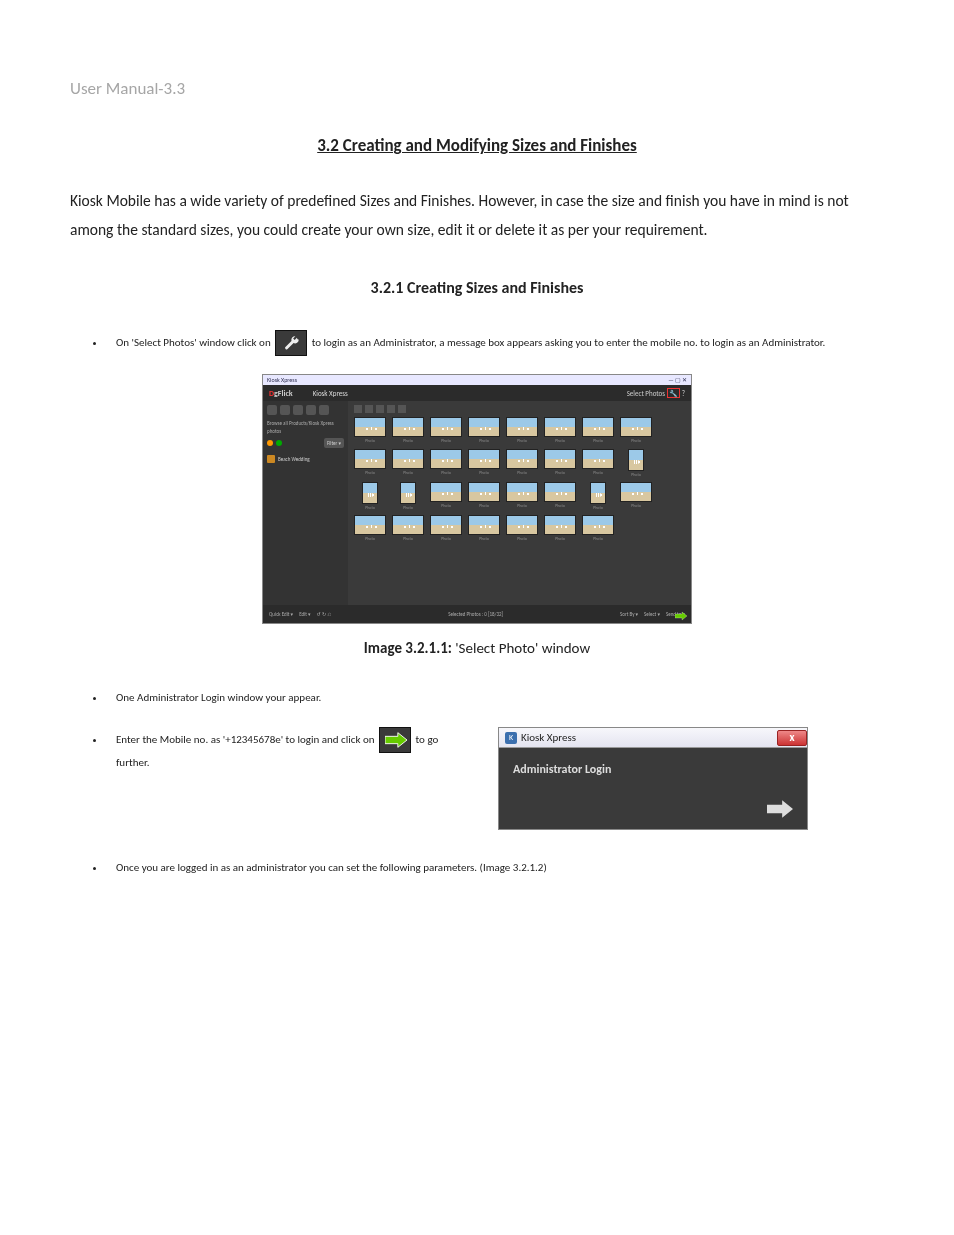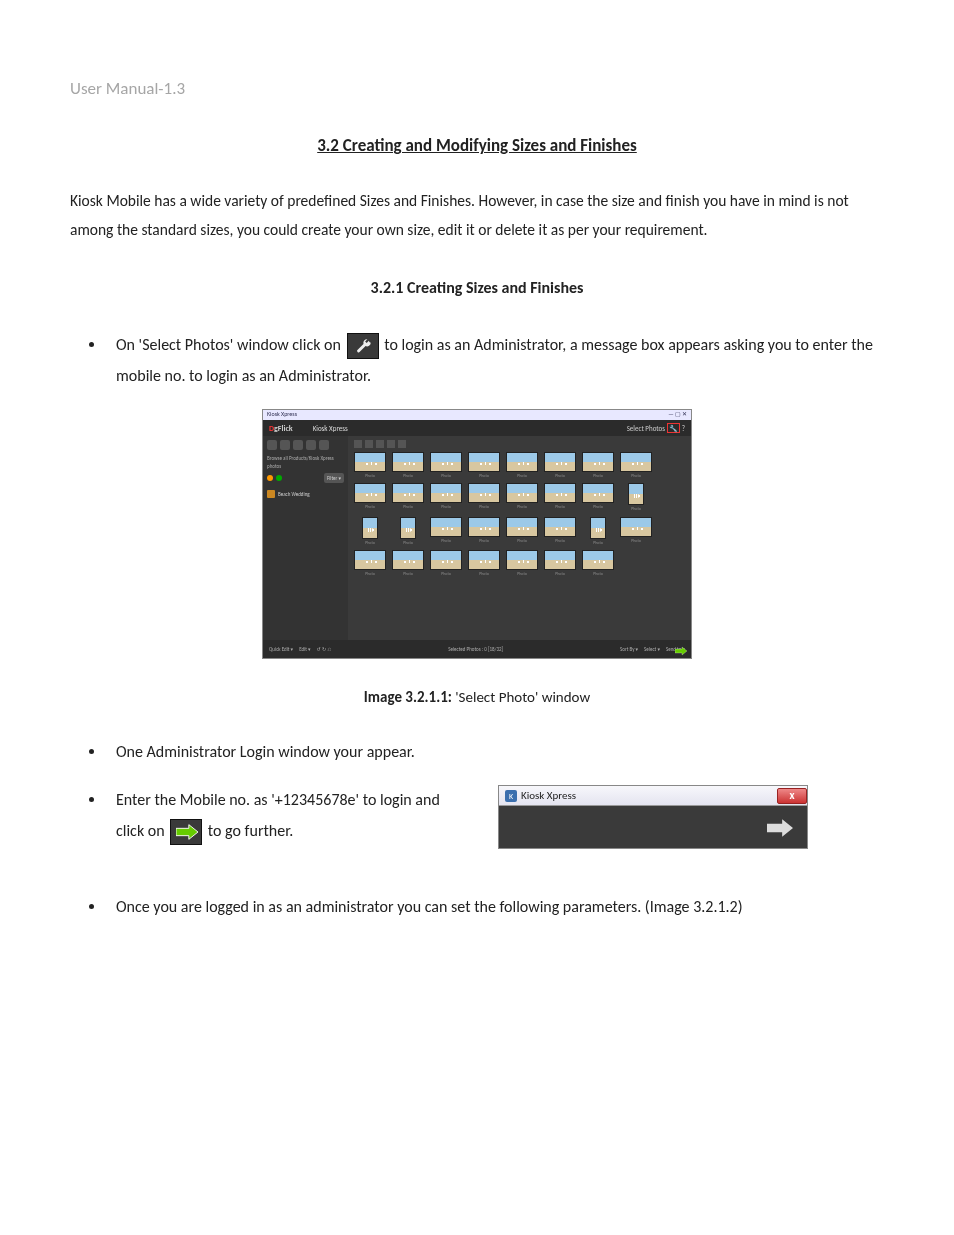--- a/index.html
+++ b/index.html
@@ -66,21 +66,21 @@
     line-height: 1.85;
     margin-bottom: 30px;
   }
   .subheading {
     text-align: center;
     font-weight: bold;
     font-size: 16px;
     margin: 12px 0 30px 0;
   }
   ul.bullets { list-style: disc; padding-left: 36px; }
-  ul.bullets > li { margin-bottom: 18px; padding-left: 10px; font-size: 16px; line-height: 1.9; }
+  ul.bullets > li { margin-bottom: 18px; padding-left: 10px; font-size: 11px; line-height: 1.9; }
   .inline-icon {
     display: inline-block;
     vertical-align: middle;
     width: 32px;
     height: 26px;
     background: #3a3a3a;
     border: 1px solid #111;
     position: relative;
     margin: 0 2px;
   }
@@ -125,21 +125,21 @@
   .shot1 .thumb { width:32px; display:flex; flex-direction:column; align-items:center; }
   .shot1 .thumb .img { width:32px; height:20px; background: linear-gradient(180deg,#9cc9e8 50%, #d8c7a0 50%); border:1px solid #222; position:relative;}
   .shot1 .thumb .img::after { content:""; position:absolute; inset:0; background: radial-gradient(2px 4px at 40% 60%, #fff 40%, transparent 41%), radial-gradient(2px 4px at 55% 60%, #fff 40%, transparent 41%), radial-gradient(2px 4px at 70% 60%, #fff 40%, transparent 41%);}
   .shot1 .thumb.portrait .img { width:16px; height:22px;}
   .shot1 .thumb .cap { font-size:4px; color:#888; margin-top:1px; white-space:nowrap;}
   .shot1 .bottombar { position:absolute; bottom:0; left:0; right:0; height:18px; background:#2b2b2b; display:flex; align-items:center; justify-content:space-between; padding:0 6px; font-size:5px; color:#aaa;}
   .shot1 .bottombar .bl { display:flex; gap:6px; align-items:center;}
   .shot1 .bottombar .br { display:flex; gap:6px; align-items:center;}
   .shot1 .corner-arrow { position:absolute; right:4px; bottom:2px; width:12px; height:10px;}
   .shot1 .corner-arrow svg { width:12px; height:10px; fill:#6c0; stroke:#fff; stroke-width:0.5;}
-  .caption { text-align:center; font-size:15px; margin-top:26px; margin-bottom:24px; }
+  .caption { text-align:center; font-size:15px; margin-top:12px; margin-bottom:24px; }
   .caption b { font-weight:bold; }
 
   .two-col { display:flex; gap:48px; align-items:flex-start;justify-content:space-between; }
   .two-col .left { flex: 0 0 380px; }
   .two-col .right { flex:1; }
 
   
   .shot2 {
     width: 310px;
     background:#3a3a3a;
@@ -156,21 +156,21 @@
   .shot2 .field-row { display:flex; align-items:center; gap:8px; margin-bottom:28px;}
   .shot2 .field-row label { color:#bbb; font-size:10px; width:78px; text-align:right;}
   .shot2 .field-row .inp { flex:1; height:18px; background:#4b4b4b; border:1px solid #222; border-radius:2px;}
   .shot2 .go { display:flex; justify-content:flex-end; }
   .shot2 .go svg { width:26px; height:20px; fill:#ddd; }
 </style>
 </head>
 <body>
 
 <div class="header">
-  <div class="header-right">User Manual-1.3</div>
+  <div class="header-right">User Manual-3.3</div>
 </div>
 
 <div class="section-heading">3.2 Creating and Modifying Sizes and Finishes</div>
 
 <p class="intro">Kiosk Mobile has a wide variety of predefined Sizes and Finishes. However, in case the size and finish you have in mind is not among the standard sizes, you could create your own size, edit it or delete it as per your requirement.</p>
 
 <div class="subheading">3.2.1 Creating Sizes and Finishes</div>
 
 <ul class="bullets">
   <li>
@@ -407,20 +407,21 @@
   <div class="right">
     <div class="shot2">
       <div class="win-title">
         <div class="wt-left">
           <span class="wic">K</span>
           <span>Kiosk Xpress</span>
         </div>
         <span class="close">x</span>
       </div>
       <div class="content">
+        <div class="admin-title">Administrator Login</div>
         <div class="go">
           <svg viewBox="0 0 24 16">
               <path d="M0 4h14V0l10 8-10 8v-4H0z"></path>
             </svg>
         </div>
       </div>
     </div>
   </div>
 </div>
 

